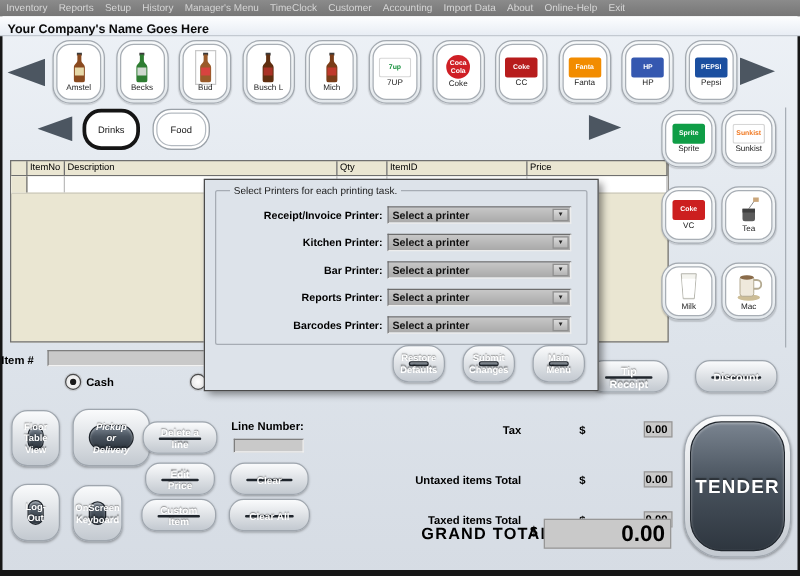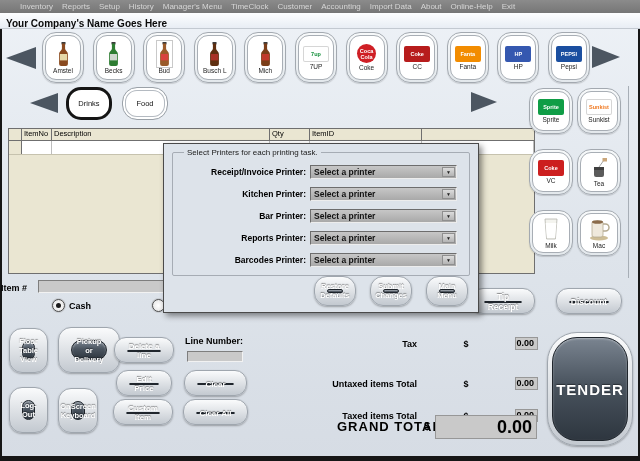--- a/index.html
+++ b/index.html
@@ -1,21 +1,21 @@
 <!DOCTYPE html>
 <html><head>
 <meta charset="utf-8">
 <style>
   html,body{margin:0;padding:0;background:#fff;font-family:"Liberation Sans","DejaVu Sans",sans-serif;}
   #window{position:relative;width:640px;height:461px;overflow:hidden;
     background:linear-gradient(180deg,#eef2f7 0%,#dee4eb 55%,#d6dce4 100%);
     box-shadow:inset 2px 0 #161616, inset -2px 0 #161616, inset 0 -5px #161616;}
   
   #menubar{position:absolute;left:0;top:0;width:640px;height:13px;background:linear-gradient(#8b8b8b,#767676);
-    display:flex;align-items:center;gap:9px;padding-left:20px;box-sizing:border-box;}
+    display:flex;align-items:center;gap:9px;padding-left:5px;box-sizing:border-box;}
   .menu-item{font-size:8px;color:#d6d6d6;white-space:nowrap;cursor:default;}
   #titlebar{position:absolute;left:0;top:13px;width:640px;height:16px;background:linear-gradient(#fdfeff,#e8edf4);
     border-bottom:1px solid #c3c9d1;box-sizing:border-box;}
   #company-name{font-size:10px;font-weight:bold;color:#0a0a0a;line-height:15px;padding-left:6px;display:inline-block;}
   
   .arrow{position:absolute;}
   .arrow svg{display:block;}
   
   #product-row{position:absolute;left:42px;top:32px;width:548px;height:52px;display:flex;justify-content:space-between;}
   .ring2{border:1px solid #a3a9b0;border-radius:14px;padding:2px;background:linear-gradient(#f7f9fa,#e3e8ec);
@@ -82,21 +82,21 @@
   .combo-arr{position:absolute;right:1px;top:1px;bottom:1px;width:13px;background:linear-gradient(#dcdcdc,#b4b4b4);
     border:1px solid #8f8f8f;box-sizing:border-box;font-size:5px;color:#222;display:flex;align-items:center;justify-content:center;}
   #dialog-buttons{position:absolute;right:10px;bottom:6px;display:flex;gap:14px;}
   .b-dialog{width:42px;height:30px;}
   .b-dialog .face{font-size:7.5px;line-height:9px;}
   
   #tip-receipt{position:absolute;left:471px;top:288px;width:64px;height:22px;z-index:5;}
   #discount{position:absolute;left:556px;top:288px;width:66px;height:22px;}
   #tip-receipt .face,#discount .face{font-size:8.5px;}
   #floor-btn{position:absolute;left:9px;top:328px;width:39px;height:45px;}
-  #pickup-btn{position:absolute;left:58px;top:327px;width:62px;height:46px;}
+  #pickup-btn{position:absolute;left:58px;top:327px;width:62px;height:46px;font-style:italic;}
   #logout-btn{position:absolute;left:9px;top:387px;width:39px;height:46px;}
   #onscreen-btn{position:absolute;left:58px;top:388px;width:40px;height:45px;}
   #floor-btn .face,#pickup-btn .face,#logout-btn .face,#onscreen-btn .face{font-size:7.5px;line-height:9px;}
   #delete-line-btn{position:absolute;left:114px;top:337px;width:60px;height:20px;}
   #edit-price-btn{position:absolute;left:116px;top:370px;width:56px;height:20px;}
   #custom-item-btn{position:absolute;left:113px;top:399px;width:60px;height:20px;}
   #clear-btn{position:absolute;left:184px;top:370px;width:63px;height:21px;}
   #clear-all-btn{position:absolute;left:183px;top:399px;width:65px;height:21px;}
   #delete-line-btn .face,#edit-price-btn .face,#custom-item-btn .face,#clear-btn .face,#clear-all-btn .face{font-size:8px;}
   #line-number-label{position:absolute;left:185px;top:336px;font-size:9px;font-weight:bold;}
@@ -268,20 +268,21 @@
       </svg>
   </div>
 
   <div id="order-table">
     <div id="table-header">
         <div class="th" style="width: 13px;"></div>
         <div class="th" style="width: 30px;">ItemNo</div>
         <div class="th" style="width: 218px;">Description</div>
         <div class="th" style="width: 40px;">Qty</div>
         <div class="th" style="width: 112px;">ItemID</div>
+        <div class="th" style="width: 112px;">Price</div>
       </div>
     <div id="table-empty-row">
         <div class="td sel-td" style="width: 13px;"></div>
         <div class="td" style="width: 30px;"></div>
         <div class="td" style="width: 218px;"></div>
         <div class="td" style="width: 40px;"></div>
         <div class="td" style="width: 112px;"></div>
         <div class="td" style="width: 112px;"></div>
       </div>
   </div>

